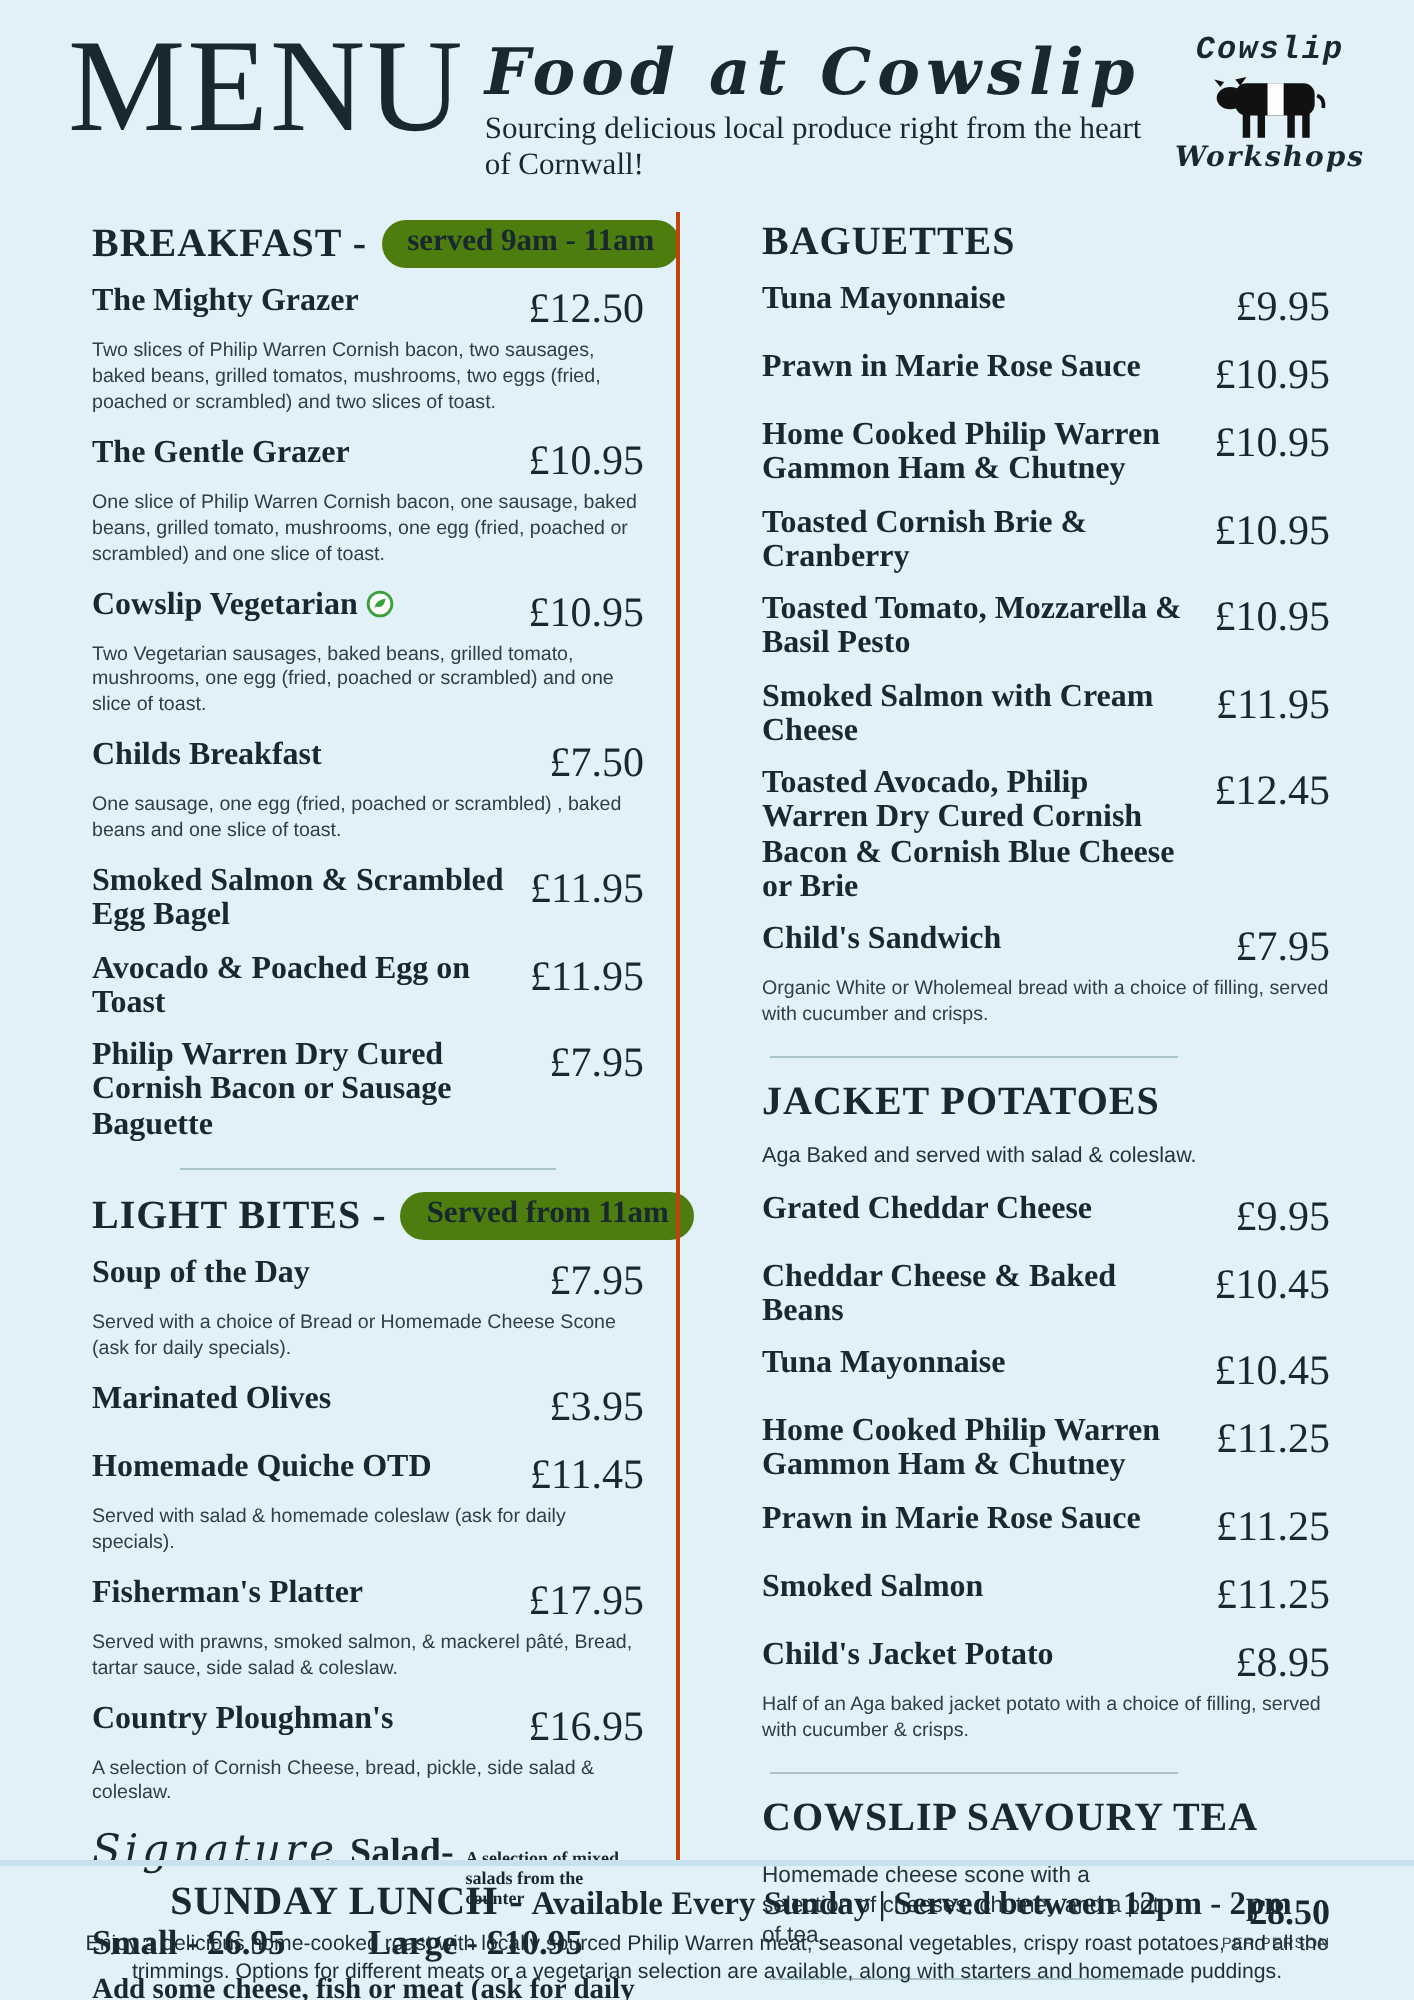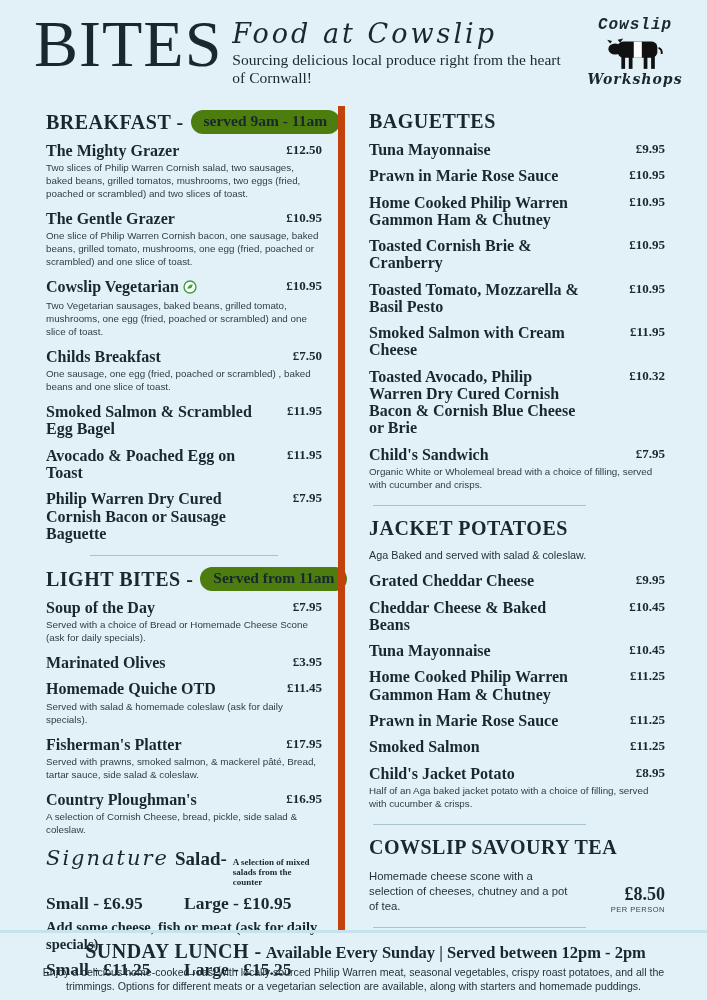--- a/index.html
+++ b/index.html
@@ -9,38 +9,38 @@
     background:#e1f1f7;
     color:#18282e;
     font-family:"Liberation Serif", serif;
     display:flex;flex-direction:column;
     box-sizing:border-box;
   }
   
   .header{display:flex;align-items:flex-start;padding:14px 20px 0 34px;height:96px;box-sizing:border-box;}
   .menu-title{font-size:66px;line-height:0.92;font-weight:400;letter-spacing:1px;margin:0;}
   .head-mid{margin-left:10px;padding-top:6px;flex:1;}
-  .tagline{font-style:italic;font-size:27px;line-height:1;letter-spacing:3px;font-family:"DejaVu Serif",serif;font-weight:400;}
+  .tagline{font-style:italic;font-size:32px;line-height:1;letter-spacing:3px;font-family:"DejaVu Serif",serif;font-weight:700;}
   .subtitle{font-size:15.5px;line-height:1.15;margin-top:4px;max-width:330px;}
   .logo{width:104px;text-align:center;margin-top:2px;}
   .logo-top{font-style:italic;font-weight:bold;font-size:16px;letter-spacing:1px;font-family:Liberation Mono, monospace;}
   .logo-bottom{font-style:italic;font-weight:bold;font-size:14px;letter-spacing:1px;font-family:"DejaVu Serif",serif;margin-top:-3px;}
   .logo svg{display:block;margin:0 auto;}
   
   .cols{display:flex;flex:1;padding:10px 42px 0 46px;box-sizing:border-box;min-height:0;}
   .col-left{width:292px;padding-right:16px;box-sizing:border-box;}
-  .col-right{flex:1;border-left:7px solid #c2410c;padding-left:24px;box-sizing:border-box;}
+  .col-right{flex:1;border-left:2px solid #c2410c;padding-left:41px;box-sizing:border-box;}
   .sec-head{display:flex;align-items:center;gap:7px;margin:4px 0 8px;}
   .sec-title{font-size:20px;font-weight:bold;letter-spacing:0.5px;white-space:nowrap;}
   .badge{display:inline-block;background:#4d7c0f;border-radius:15px;padding:2px 13px 4px;font-weight:bold;font-size:15.5px;white-space:nowrap;}
   .sec-intro{font-family:"Liberation Sans",sans-serif;font-size:10.8px;line-height:1.35;color:#23343a;margin:2px 0 10px;}
   .item{margin-bottom:9px;}
   .row{display:flex;justify-content:space-between;align-items:flex-start;gap:8px;}
   .name{font-size:16px;font-weight:bold;line-height:1.08;max-width:215px;}
-  .price{font-size:13px;font-weight:bold;white-space:nowrap;}
+  .price{font-size:21px;font-weight:normal;white-space:nowrap;}
   .desc{font-family:"Liberation Sans",sans-serif;font-size:9.8px;line-height:1.32;color:#2e4046;margin:3px 0 0;}
   .veg-icon{display:inline-block;vertical-align:-2px;margin-left:4px;}
   .hr{border:0;border-top:1.5px solid #a9c3cc;width:68%;margin:13px auto 11px;}
   .hr-left{margin:13px 0 11px 4px;width:72%;}
   
   .salad-head{display:flex;align-items:baseline;gap:6px;margin-top:4px;}
   .script{font-style:italic;font-size:21px;letter-spacing:2px;font-family:"DejaVu Serif",serif;}
   .salad-word{font-size:19px;font-weight:bold;}
   .salad-note{font-size:9px;font-weight:bold;line-height:1.1;}
   .salad-row{display:flex;margin-top:6px;}
@@ -58,21 +58,21 @@
   .footer-title{font-size:20px;letter-spacing:0.5px;padding-left:24px;}
   .footer-sub{font-size:16.5px;}
   .footer-desc{font-family:"Liberation Sans",sans-serif;font-size:10.6px;line-height:1.3;color:#1d2e34;margin:3px auto 0;max-width:640px;}
 </style>
 </head>
 <body>
 
 <div class="page">
 
   <div class="header">
-    <h1 class="menu-title">BITES</h1>
+    <h1 class="menu-title">MENU</h1>
     <div class="head-mid">
       <div class="tagline">Food at Cowslip</div>
       <div class="subtitle">Sourcing delicious local produce right from the heart of Cornwall!</div>
     </div>
     <div class="logo">
       <div class="logo-top">Cowslip</div>
       <span>
         <svg width="62" height="40" viewBox="0 0 100 64">
           <path d="M88 22 q6 2 5 10" stroke="#111" stroke-width="3" fill="none"></path>
           <rect x="22" y="12" width="64" height="26" rx="9" fill="#111"></rect>
@@ -97,21 +97,21 @@
       <div class="sec-head">
         <span class="sec-title">BREAKFAST  -</span>
         <span class="badge">served 9am - 11am</span>
       </div>
 
       <div class="item">
         <div class="row">
             <span class="name">The Mighty Grazer</span>
             <span class="price">£12.50</span>
           </div>
-        <p class="desc">Two slices of Philip Warren Cornish salad, two sausages, baked beans, grilled tomatos, mushrooms, two eggs (fried, poached or scrambled) and two slices of toast.</p>
+        <p class="desc">Two slices of Philip Warren Cornish bacon, two sausages, baked beans, grilled tomatos, mushrooms, two eggs (fried, poached or scrambled) and two slices of toast.</p>
       </div>
       <div class="item">
         <div class="row">
             <span class="name">The Gentle Grazer</span>
             <span class="price">£10.95</span>
           </div>
         <p class="desc">One slice of Philip Warren Cornish bacon, one sausage, baked beans, grilled tomato, mushrooms, one egg (fried, poached or scrambled) and one slice of toast.</p>
       </div>
       <div class="item">
         <div class="row">
@@ -246,21 +246,21 @@
       </div>
       <div class="item">
         <div class="row">
             <span class="name">Smoked Salmon with Cream Cheese</span>
             <span class="price">£11.95</span>
           </div>
       </div>
       <div class="item">
         <div class="row">
             <span class="name">Toasted Avocado, Philip Warren Dry Cured Cornish Bacon &amp; Cornish Blue Cheese or Brie</span>
-            <span class="price">£10.32</span>
+            <span class="price">£12.45</span>
           </div>
       </div>
       <div class="item">
         <div class="row">
             <span class="name">Child's Sandwich</span>
             <span class="price">£7.95</span>
           </div>
         <p class="desc">Organic White or Wholemeal bread with a choice of filling, served with cucumber and crisps.</p>
       </div>
 

